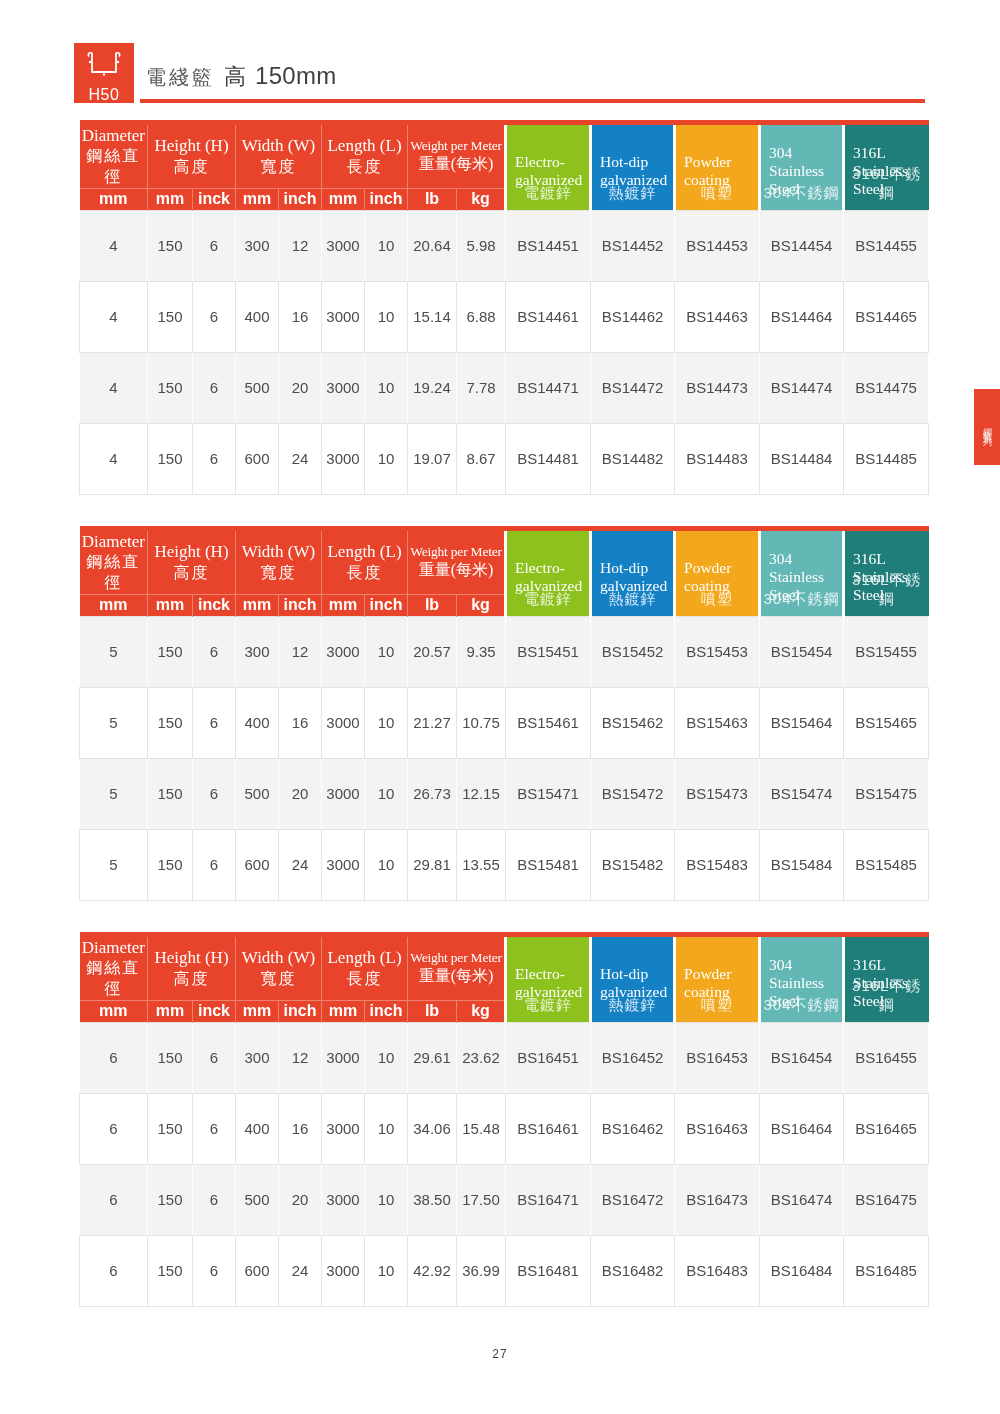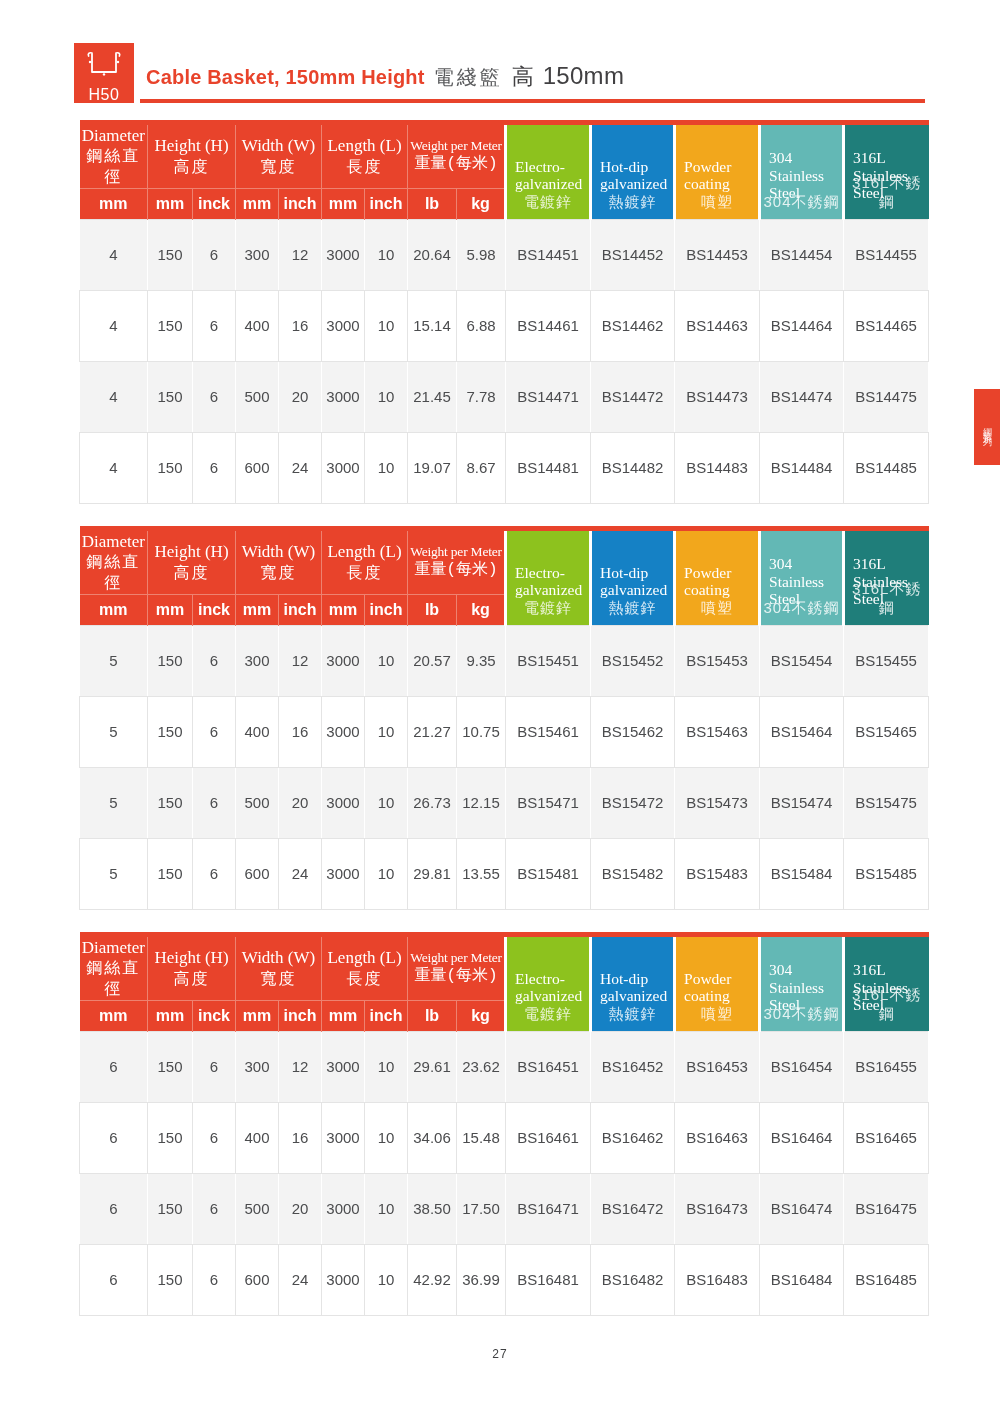--- a/index.html
+++ b/index.html
@@ -28,30 +28,30 @@
     position:absolute; left:140px; top:99px; width:785px; height:4px; background:#e8432b;
   }
   
   table.spec {
     position:absolute; left:79px; width:849px;
     table-layout:fixed; border-collapse:collapse;
   }
   #t0 { top:120px; } #t1 { top:526px; } #t2 { top:932px; }
   table.spec th, table.spec td { text-align:center; vertical-align:middle; }
   tr.head-groups th { height:62px; }
-  tr.head-units  th { height:31px; }
+  tr.head-units  th { height:22px; }
   .red-cell {
     background:#e8432b; color:#fff; font-weight:normal;
     border-right:1px solid #ee8270; border-bottom:1px solid #ee8270;
   }
   tr.head-groups .red-cell { border-top:5px solid #e8432b; }
   .g-en { font-family:"Liberation Serif","DejaVu Serif",serif; font-size:17px; line-height:1.25; }
   .g-zh { font-family:"Liberation Serif","DejaVu Serif",serif; font-size:16px; line-height:1.3; letter-spacing:2px; }
   .group-cell.small .g-en { font-size:13.5px; letter-spacing:-.2px; }
-  .group-cell.small .g-zh { letter-spacing:0;font-family:Liberation Mono, monospace; }
+  .group-cell.small .g-zh { letter-spacing:0; }
   .unit-cell { font-size:16px; font-weight:bold; border-bottom:none; }
   .finish-cell {
     position:relative; color:#fff; font-weight:normal;
     border-left:3px solid #ffffff; border-top:5px solid #e8432b; border-bottom:none;
     vertical-align:top;
   }
   .f-en {
     font-family:"Liberation Serif","DejaVu Serif",serif; font-size:15.5px; line-height:1.15;
     text-align:left; padding:7px 4px 0 8px;
   }
@@ -93,21 +93,20 @@
         <path d="M9 5 L9 23 L33 23 L33 5" stroke="#ffffff" stroke-width="1.8" stroke-linecap="round" stroke-linejoin="round"></path>
         <circle cx="7" cy="13" r="1.2" fill="#ffffff"></circle>
         <circle cx="35" cy="13" r="1.2" fill="#ffffff"></circle>
         <circle cx="21" cy="25.4" r="1.2" fill="#ffffff"></circle>
       </svg>
     </span>
     <span class="badge-code">H50</span>
   </div>
 
   <div class="title-row">
-    <span class="title-en">Cable Basket, 150mm Height</span>
     <span class="title-zh">電綫籃</span>
     <span class="title-h">高</span>
     <span class="title-val">150mm</span>
   </div>
   <div class="title-rule"></div>
 
   <table class="spec" id="t0">
       <colgroup>
         <col style="width: 68px;">
         <col style="width: 45px;">
@@ -213,21 +212,21 @@
           <td>BS14465</td>
         </tr>
         <tr class="alt">
           <td>4</td>
           <td>150</td>
           <td>6</td>
           <td>500</td>
           <td>20</td>
           <td>3000</td>
           <td>10</td>
-          <td>21.45</td>
+          <td>19.24</td>
           <td>7.78</td>
           <td>BS14471</td>
           <td>BS14472</td>
           <td>BS14473</td>
           <td>BS14474</td>
           <td>BS14475</td>
         </tr>
         <tr>
           <td>4</td>
           <td>150</td>

